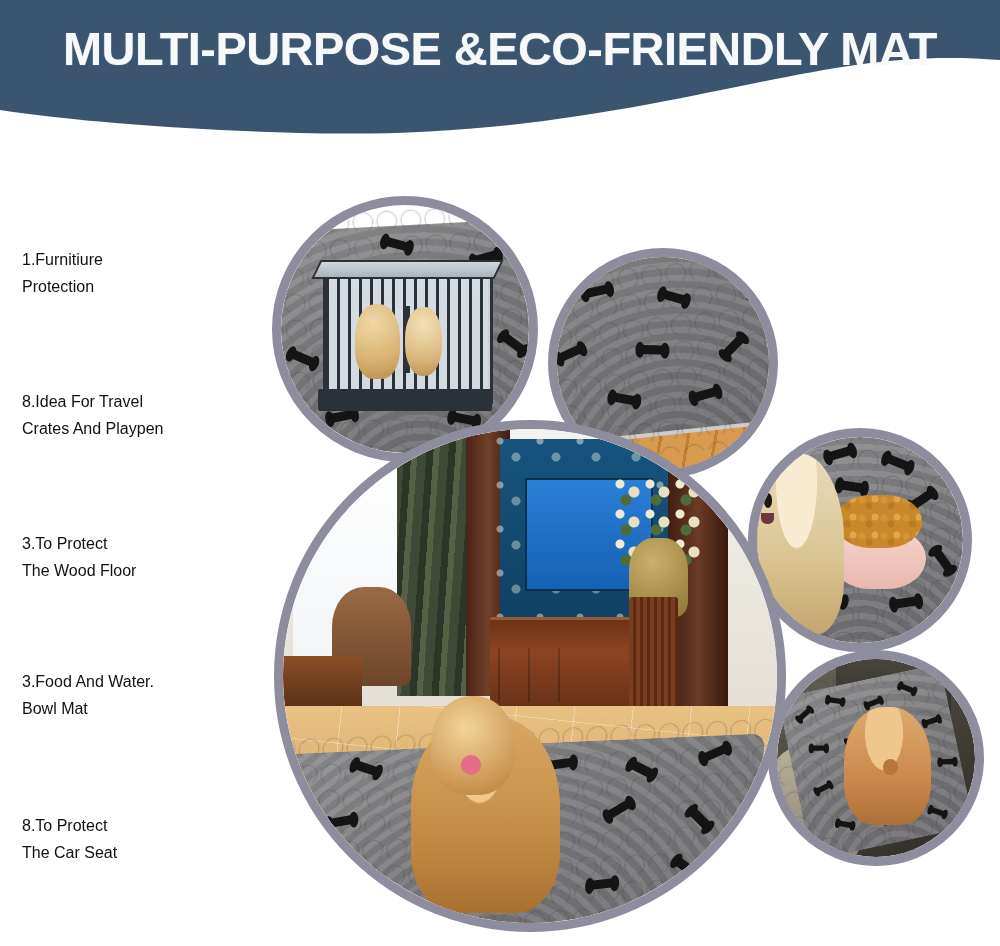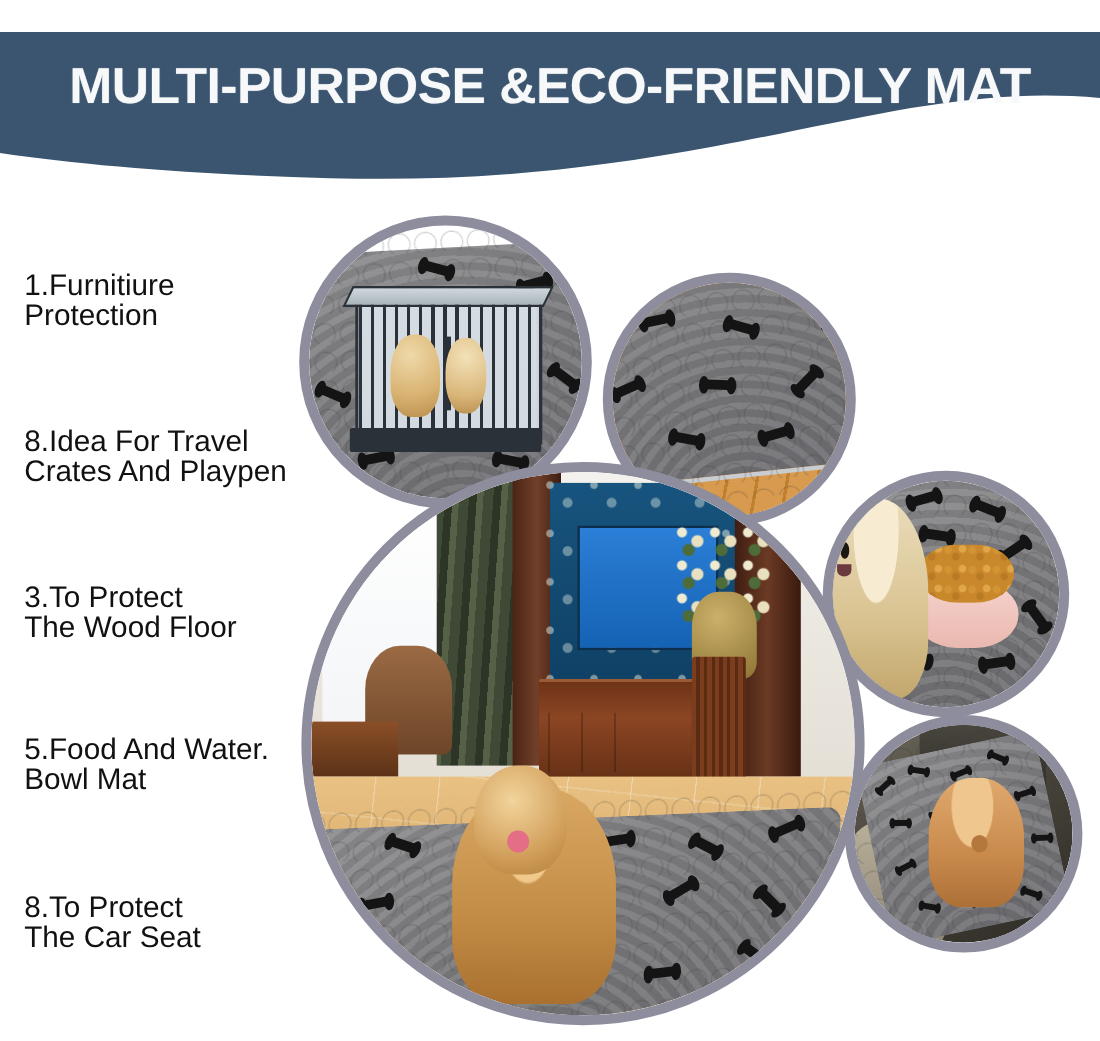--- a/index.html
+++ b/index.html
@@ -7,21 +7,20 @@
     width:1000px;height:946px;
     background:#ffffff;
     font-family:"Liberation Sans", sans-serif;
     overflow:hidden;
     position:relative;
   }
   
   .header{
     position:absolute;left:0;top:0;width:1000px;height:136px;
     overflow:hidden;
-    margin-top:29px;
   }
   .header-bg{position:absolute;left:0;top:0;width:1000px;height:136px;}
   .header-title{
     position:absolute;left:0;top:22px;width:1000px;
     text-align:center;
     color:#f7f8f9;
     font-family:"Liberation Sans Narrow","Liberation Sans",sans-serif;
     font-weight:bold;
     font-size:46px;
     letter-spacing:-0.5px;
@@ -29,21 +28,21 @@
     white-space:nowrap;
     text-shadow:0 0 1px rgba(255,255,255,.5);
   }
 
   
   .list{
     position:absolute;left:20px;top:246px;width:262px;
   }
   .list-item{
     color:#111111;
-    font-size:27px;
+    font-size:16px;
     line-height:27px;
     margin-bottom:0;
     white-space:pre-line;
   }
   .li1{position:absolute;left:2px;top:0px;}
   .li2{position:absolute;left:2px;top:142px;}
   .li3{position:absolute;left:2px;top:284px;}
   .li4{position:absolute;left:2px;top:422px;}
   .li5{position:absolute;left:2px;top:566px;}
 
@@ -333,21 +332,21 @@
   <div class="header-title">MULTI-PURPOSE &amp;ECO-FRIENDLY MAT</div>
 </div>
 
 <div class="list">
   <div class="list-item li1">1.Furnitiure
 Protection</div>
   <div class="list-item li2">8.Idea For Travel
   Crates And Playpen</div>
   <div class="list-item li3">3.To Protect
   The Wood Floor</div>
-  <div class="list-item li4">5.Food And Water.
+  <div class="list-item li4">3.Food And Water.
   Bowl Mat</div>
   <div class="list-item li5">8.To Protect
   The Car Seat</div>
 </div>
 
 <div class="circle" id="circle-crate">
   <div class="c-inner">
     <div class="crate-mat mat">
       <div class="mat-scallop"></div>
       <div class="bone" style="left:42%;top:6%;transform:rotate(18deg);"></div>

